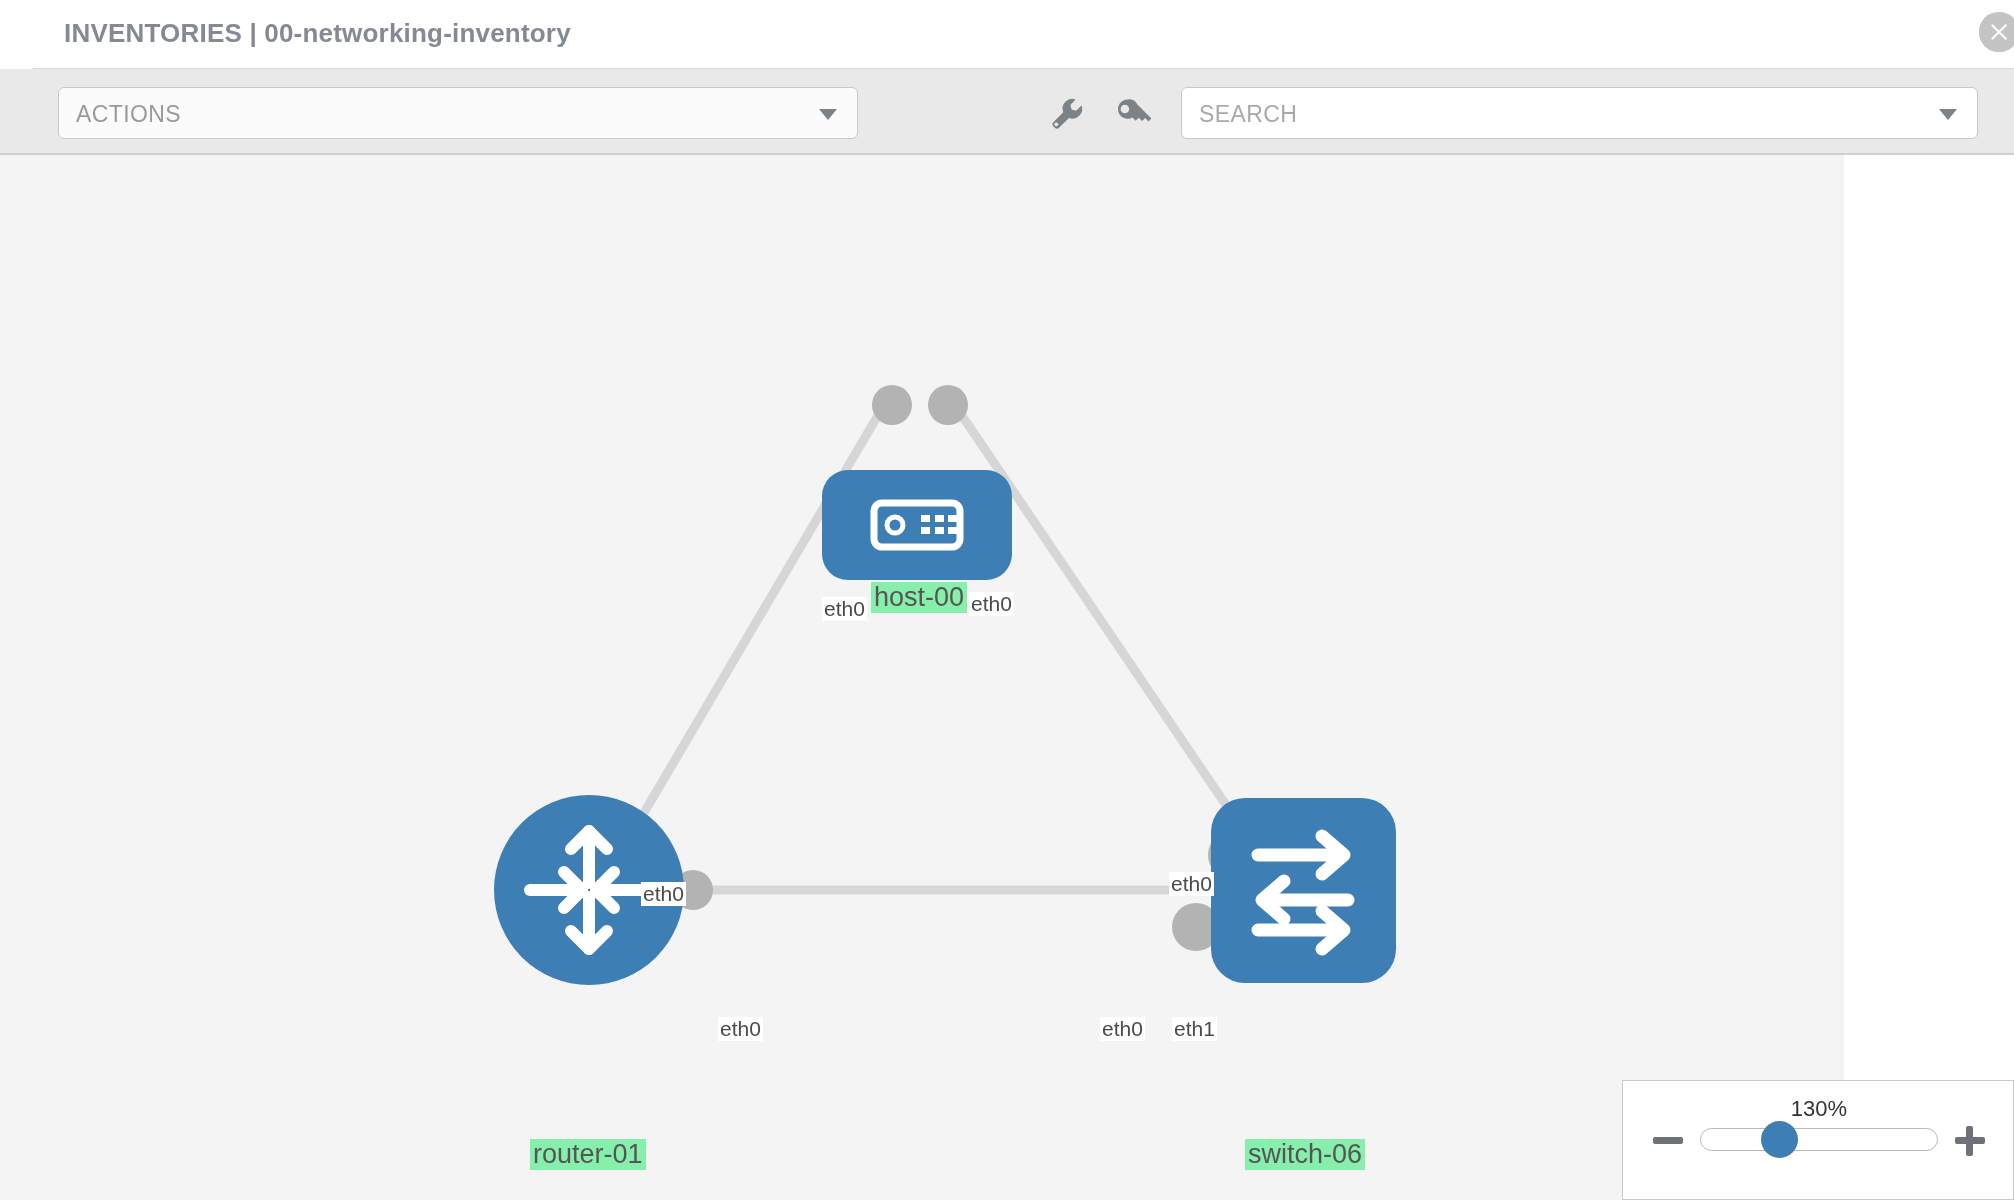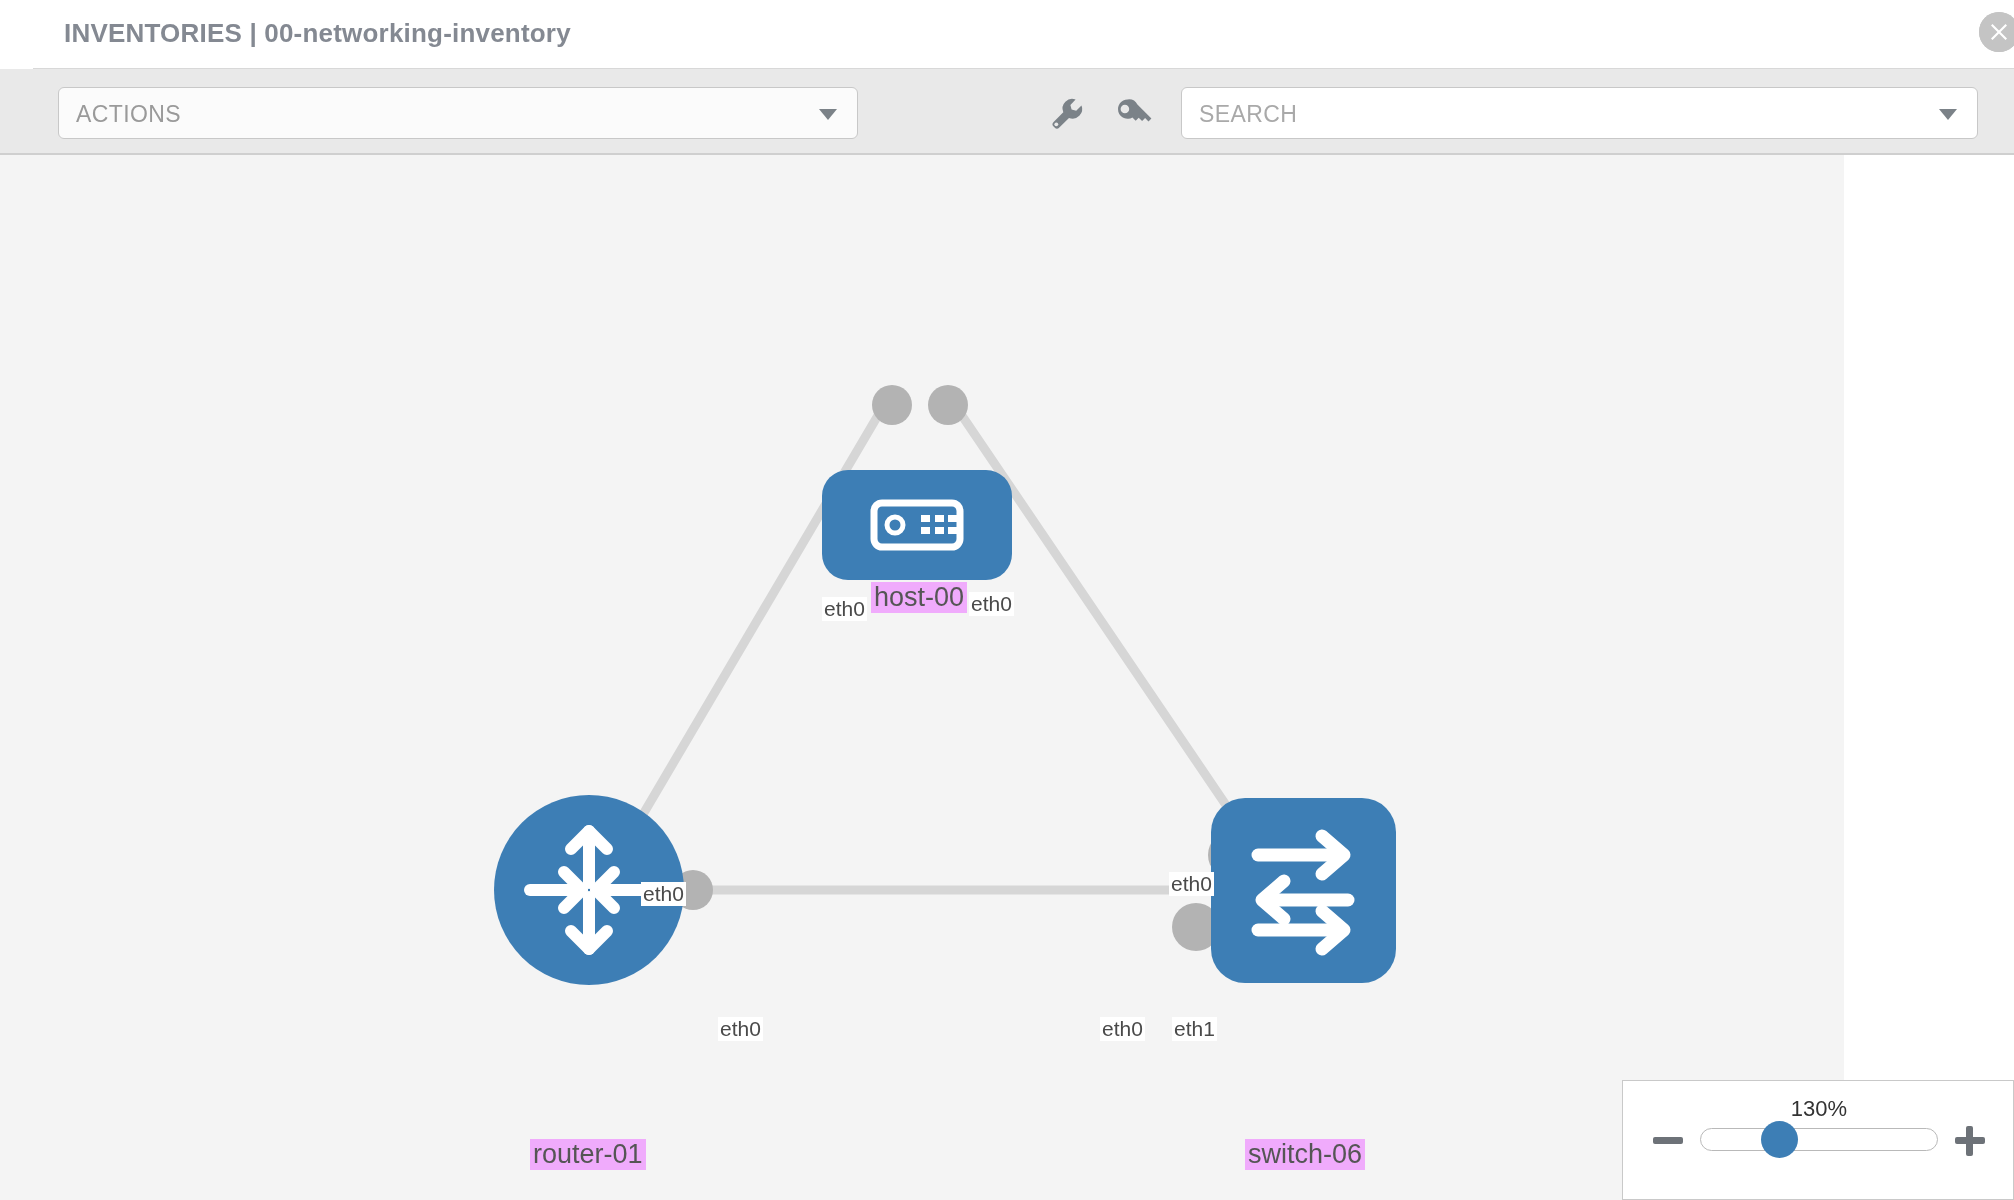--- a/index.html
+++ b/index.html
@@ -153,21 +153,21 @@
     color: #4a4a4a;
     background: #ffffff;
     padding: 0 2px;
     white-space: nowrap;
     line-height: 1.15;
   }
   .node-label {
     position: absolute;
     font-size: 27px;
     color: #555555;
-    background: #f0abfc;
+    background: #86efac;
     padding: 0 3px;
     white-space: nowrap;
     line-height: 1.15;
   }
 
   
   .zoom-control {
     position: absolute;
     left: 1622px;
     top: 1080px;

